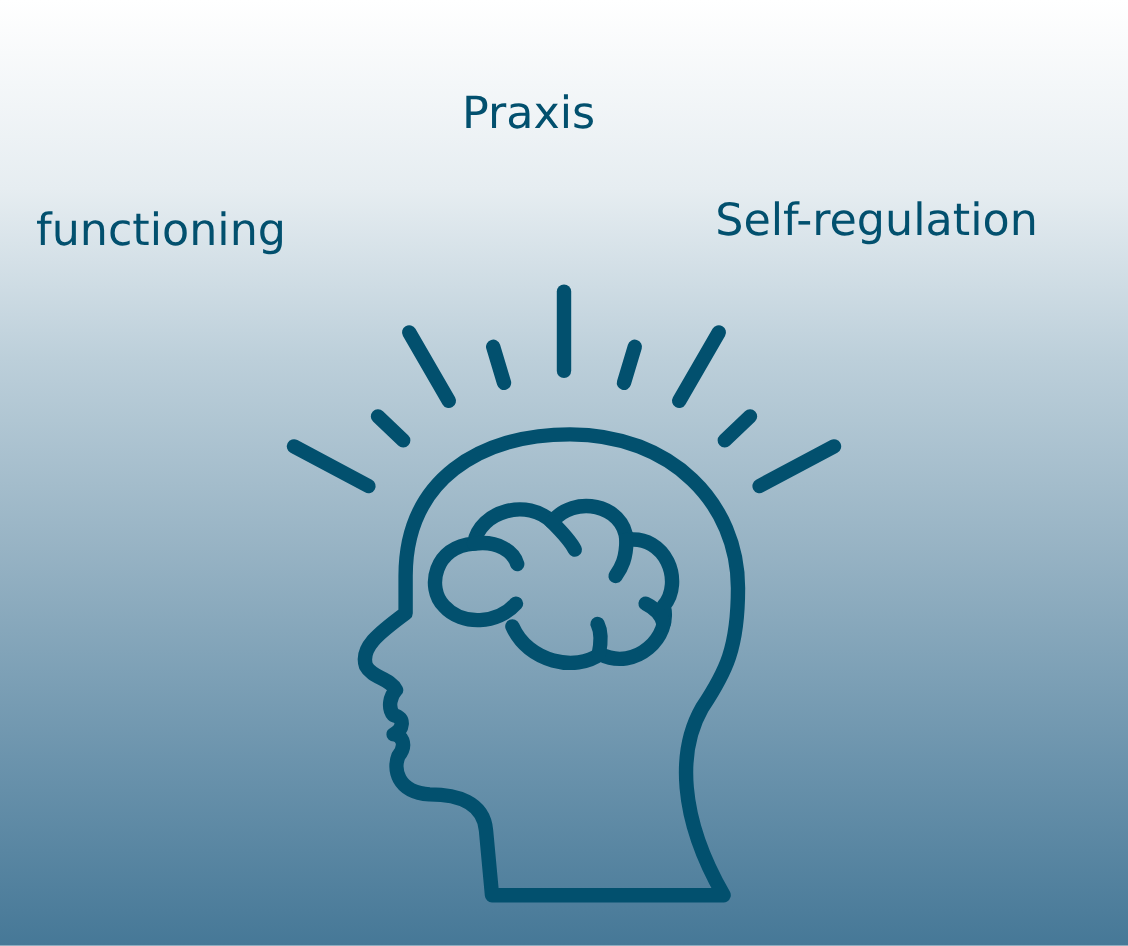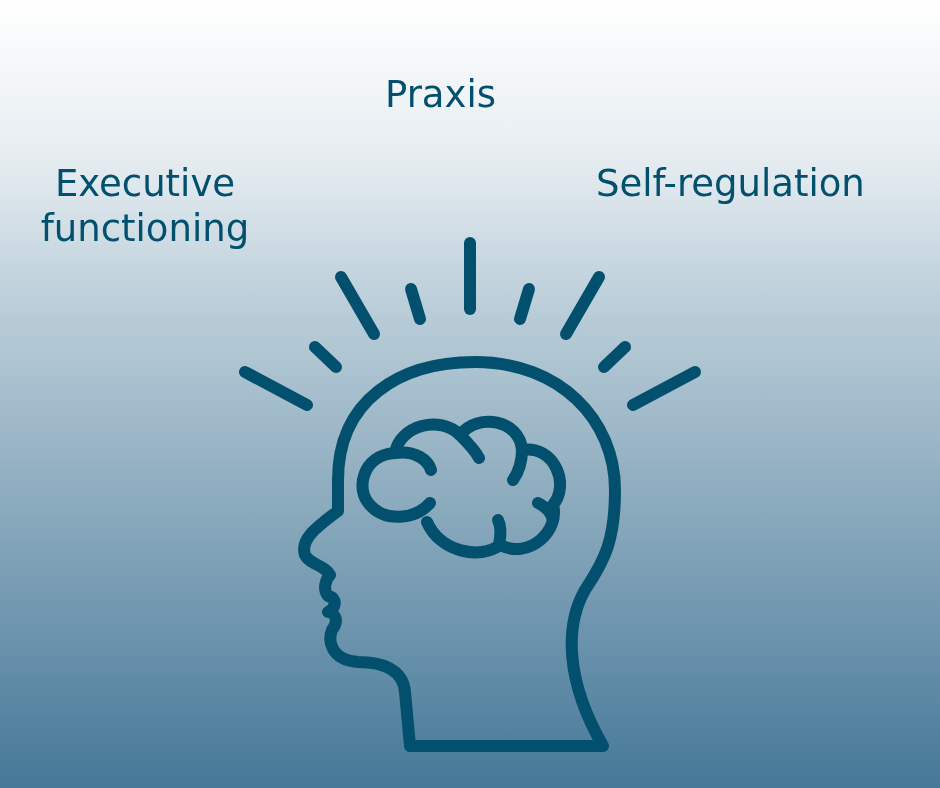--- a/index.html
+++ b/index.html
@@ -3,35 +3,34 @@
   <meta charset="utf-8">
   <style>
     html, body { margin: 0; padding: 0; }
     body {
       width: 940px; height: 788px; overflow: hidden; position: relative;
       background: linear-gradient(to bottom, #ffffff 0%, #e6edf1 20%, #bccfda 38%, #97b3c4 58%, #6c94ad 80%, #467897 100%);
       font-family: "DejaVu Sans", sans-serif;
     }
     .label {
       position: absolute; color: #02506e; font-size: 37px; line-height: 1;
-      letter-spacing: 0px; text-align: center;
+      letter-spacing: 0px; text-align: left;
     }
     #praxis { left: 385px; top: 76px; }
     #exec { left: 30px; top: 165px; width: 230px; }
     #exec span { display: block; }
     #exec .l2 { margin-top: 8px; }
     #selfreg { left: 596px; top: 165px; }
     svg.art { position: absolute; left: 0; top: 0; }
   </style>
 </head>
 <body>
 
 <div class="label" id="praxis">Praxis</div>
 <div class="label" id="exec">
-  <span>Executive</span>
   <span class="l2">functioning</span>
 </div>
 <div class="label" id="selfreg">Self-regulation</div>
 
 <svg class="art" width="940" height="788" viewBox="0 0 940 788">
   <g stroke="#02506e" stroke-width="12" stroke-linecap="round" stroke-linejoin="round" fill="none">
 
     <g>
       <line x1="470" y1="243" x2="470" y2="309"></line>
       <line x1="411" y1="289" x2="420" y2="319"></line>

